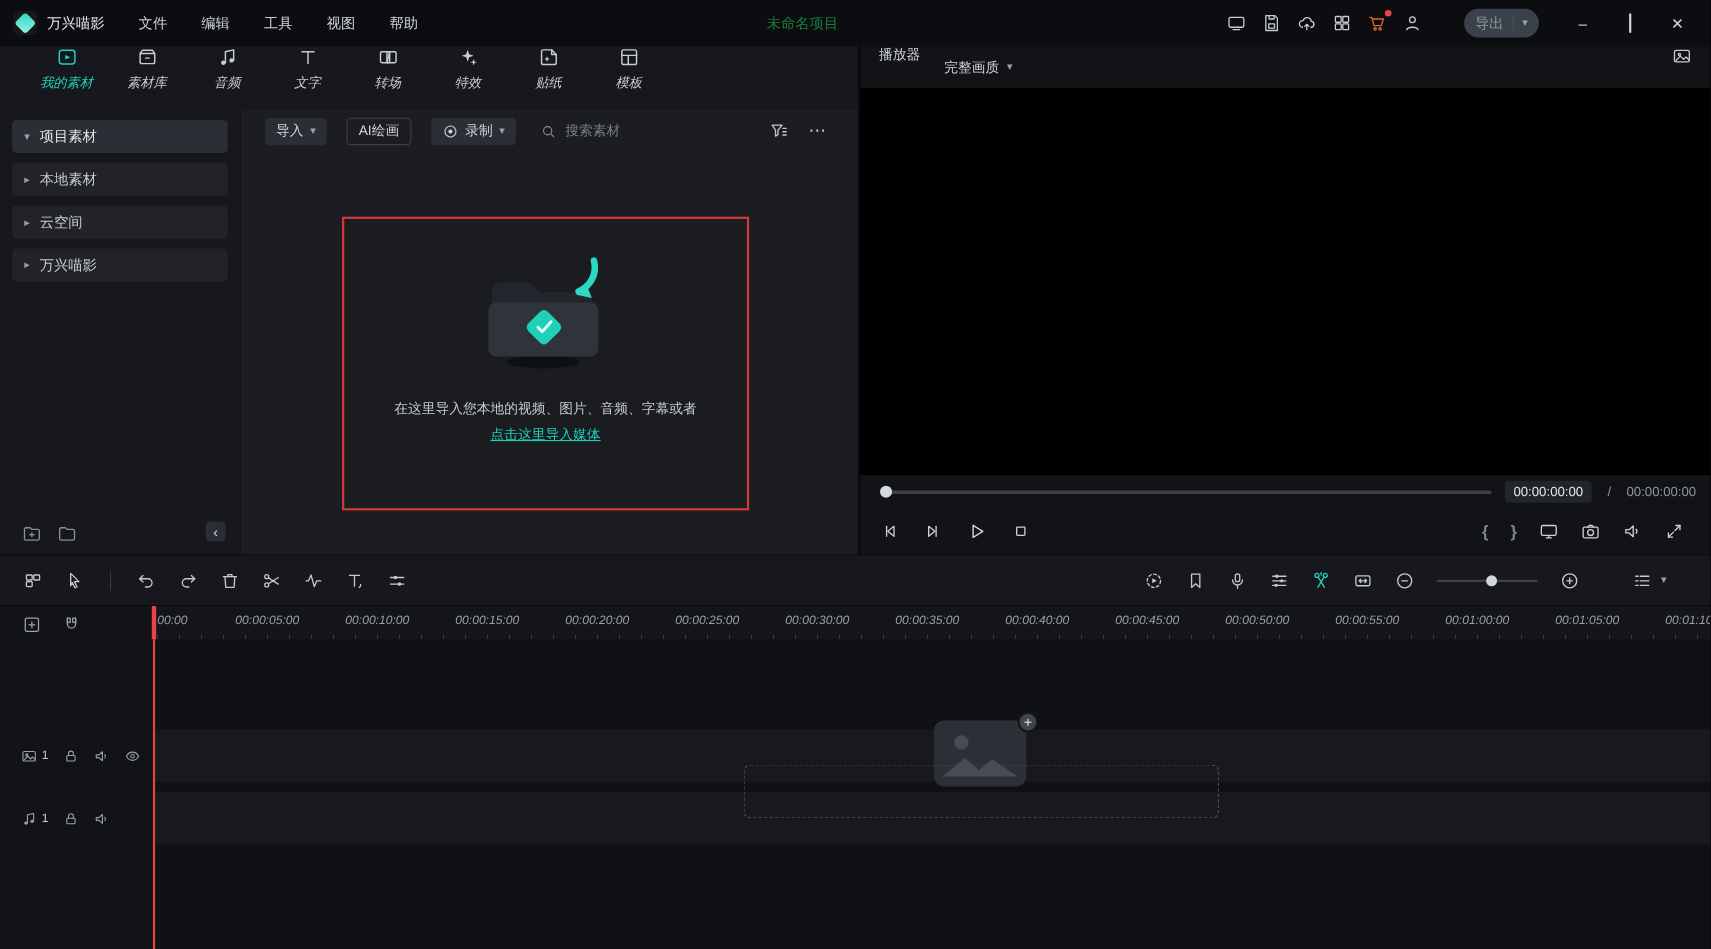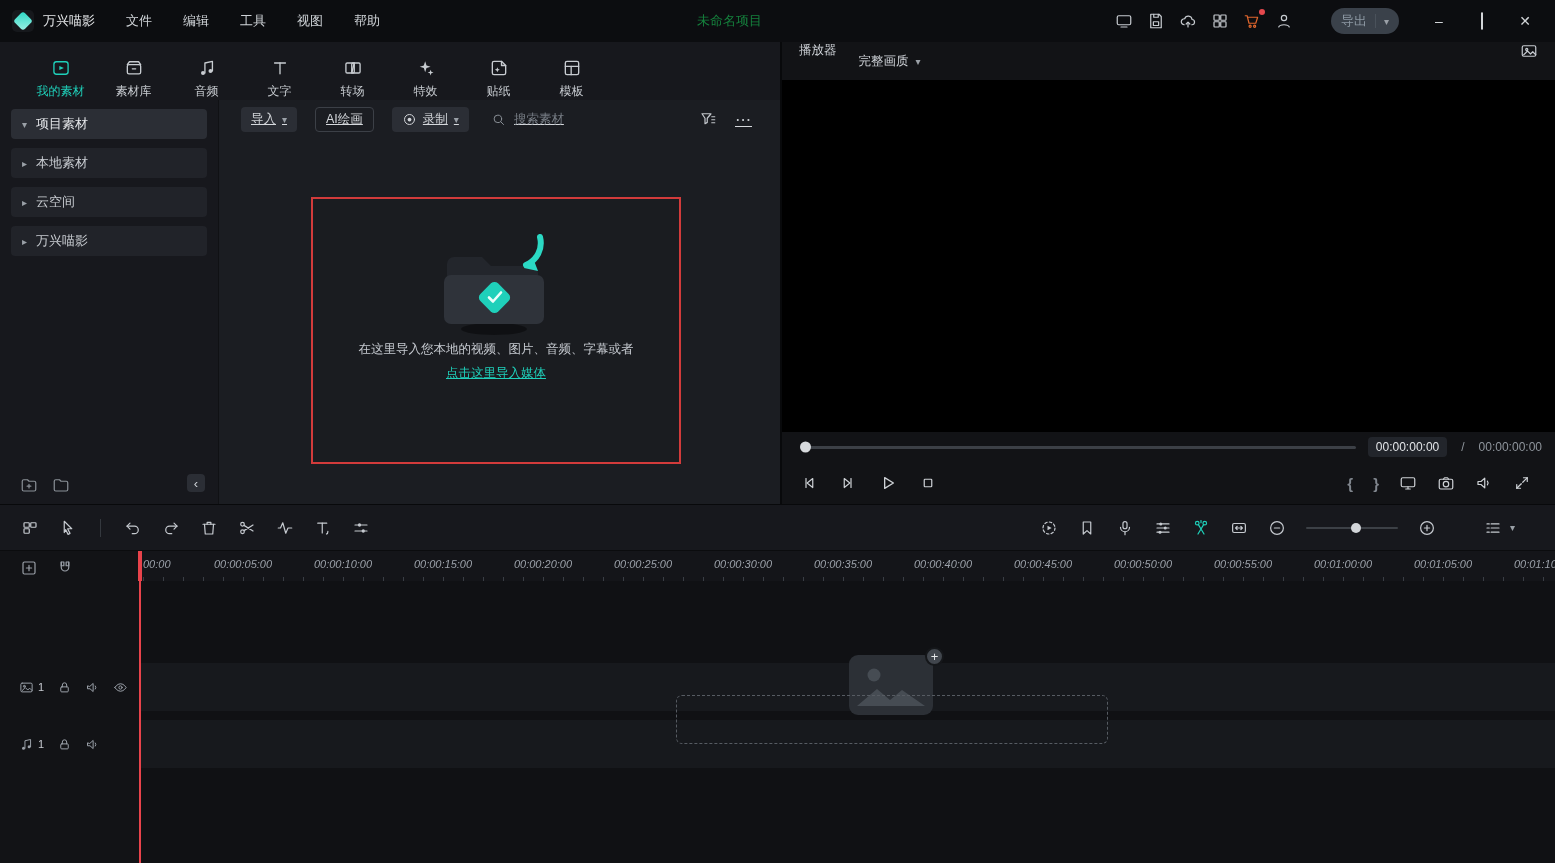--- a/index.html
+++ b/index.html
@@ -25,48 +25,48 @@
   .dot { position:absolute; width:6px; height:6px; border-radius:50%; background:#e5484d; top:-3px; right:-4px; }
   .cart { color:#e0662d; }
   .export-btn { height:26px; margin-left:38px; padding:0 10px; background:#3a414a; border-radius:13px; display:flex; align-items:center; color:#8d99a3; font-size:13px; }
   .export-div { width:1px; height:14px; background:#4a525b; margin:0 8px; }
   .win-controls { display:flex; align-items:center; gap:23px; margin-left:30px; color:#d2d5d8; padding-right:8px; }
   .win-btn { width:20px; text-align:center; font-size:14px; }
   .max-box { width:11px; height:10px; border:1.4px solid #d2d5d8; border-radius:1px; margin:0 auto; }
 
   
   .media-panel { position:absolute; left:0; top:42px; width:780px; height:462px; background:#17181d; }
-  .tabs-row { height:58px; display:flex; align-items:flex-end; padding-left:24px; }
+  .tabs-row { height:58px; display:flex; align-items:flex-start; padding-left:24px;font-style:italic; }
   .mtab { width:73px; display:flex; flex-direction:column; align-items:center; gap:5px; color:#c8ccd1; cursor:default; }
   .mtab .ic { width:20px; height:20px; }
   .mtab .mtab-label { font-size:12px; }
   .mtab.active { color:#1fd0ba; }
   .media-body { display:flex; height:404px; }
   .sidebar { width:218px; background:#17181d; position:relative; padding-top:5px; flex:none; }
   .side-item { margin:4px 11px; height:30px; border-radius:4px; display:flex; align-items:center; padding:0 11px; color:#c9cdd2; font-size:13px; gap:9px; }
   .side-item.head { background:#2b2e35; color:#e4e6e9; }
   .side-item.child { background:transparent; color:#bfc3c8; padding-left:56px; }
   .side-item.reg { background:#212329; margin-top:9px; }
   .tri { font-size:10px; color:#9aa0a7; }
   .side-bottom { position:absolute; bottom:10px; left:20px; display:flex; gap:14px; color:#8a9097; }
   .collapse-btn { position:absolute; right:13px; bottom:12px; width:18px; height:18px; background:#2b2e35; border-radius:4px; display:flex; align-items:center; justify-content:center; color:#cfd3d7; font-size:13px; line-height:1; }
 
-  .content { flex:1; background:#1b1d22; position:relative; border-left:1px solid #101114;text-decoration:underline; }
+  .content { flex:1; background:#1b1d22; position:relative; border-left:1px solid #101114; }
   .content-toolbar { height:38px; display:flex; align-items:center; padding:0 28px 0 22px; gap:18px; }
   .btn { height:25px; border-radius:4px; background:#2b2e35; display:flex; align-items:center; gap:6px; padding:0 10px; font-size:12.5px; color:#d2d5d9; }
   .btn.outline { background:transparent; border:1px solid #3c4047; }
   .chev { font-size:10px; color:#9aa0a7; }
   .search { display:flex; align-items:center; gap:8px; color:#8a9097; margin-left:4px; }
   .search-in { background:transparent; border:none; outline:none; color:#d2d5d9; font-size:12.5px; width:130px; font-family:inherit; }
   .search-in::placeholder { color:#787e86; }
   .ct-right { margin-left:auto; display:flex; align-items:center; gap:18px; color:#c3c7cc; }
   .more-glyph { font-size:16px; letter-spacing:1px; color:#c3c7cc; }
 
   .import-zone { position:absolute; left:92px; top:97px; width:370px; height:267px; border:2px solid #d23b3b; background:#1a1c20; display:flex; flex-direction:column; align-items:center; }
-  .iz-hint { font-size:12.5px; color:#c6cad0; }
+  .iz-hint { font-size:12.5px; color:#c6cad0; margin-top:22px; }
   .iz-link { font-size:12.5px; color:#1fd0ba; text-decoration:underline; margin-top:7px; cursor:pointer; }
 
   
   .player-panel { position:absolute; left:782px; top:42px; width:773px; height:462px; background:#121316; display:flex; flex-direction:column; }
   .player-top { height:38px; display:flex; padding:0 17px; }
   .player-label { font-size:12.5px; color:#cfd3d8; }
   .quality { display:flex; align-items:center; gap:7px; color:#cfd3d8; font-size:12.5px; margin-left:22px; }
   .player-top-right { margin-left:auto; color:#c6cad0; display:flex; }
   .preview { height:352px; background:#000; }
   .seek-row { height:30px; display:flex; align-items:center; padding:0 13px 0 20px; gap:12px; }

